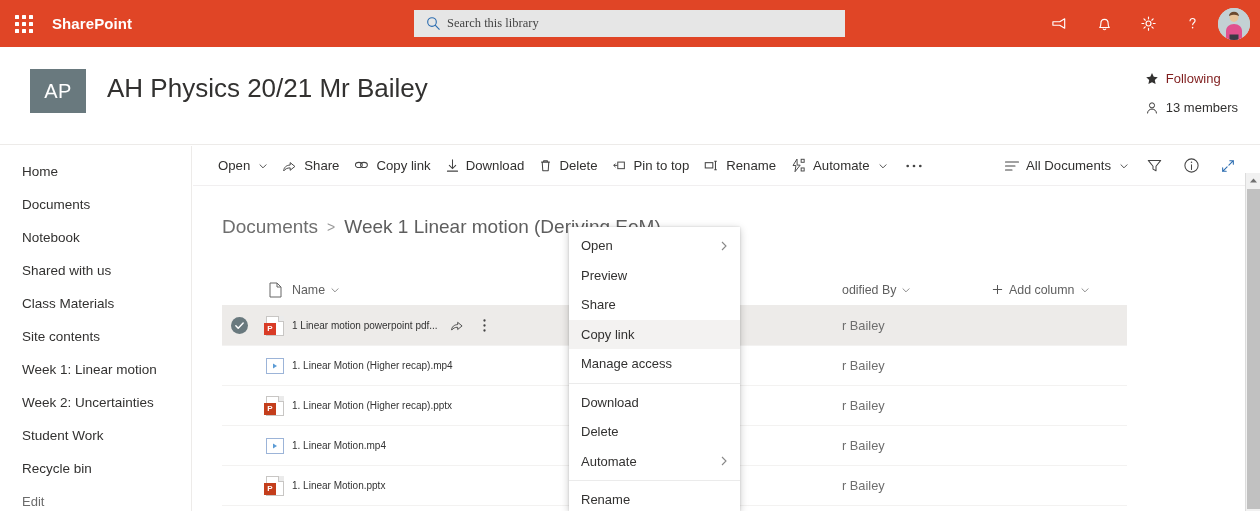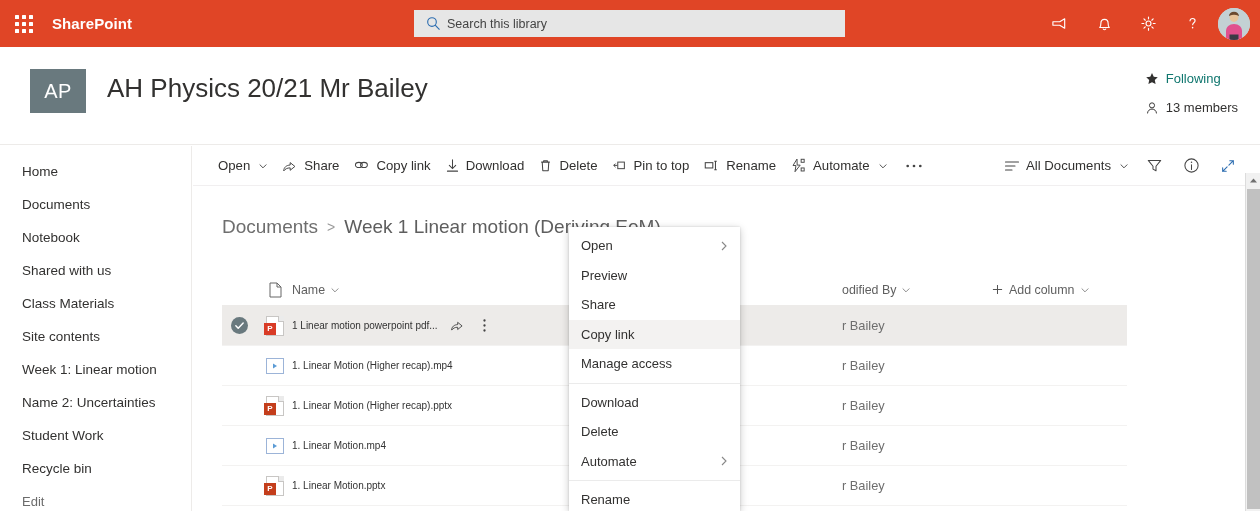--- a/index.html
+++ b/index.html
@@ -38,21 +38,21 @@
   .search-wrap {
     position: absolute; left: 414px; top: 10px;
     width: 431px; height: 27px;
     background: #e6e6e6;
     display: flex; align-items: center;
     padding: 0 8px;
   }
   .search-ico { width: 22px; display:flex; align-items:center; justify-content:center; }
   .search-input {
     border: 0; outline: 0; background: transparent;
-    font-family: Liberation Sans, sans-serif;
+    font-family: Liberation Serif, serif;
     font-size: 12.5px; color: #333;
     flex: 1; height: 24px;
     padding-left: 3px;
   }
   .search-input::placeholder { color: #444; opacity: 1; }
   .suite-right {
     position: absolute; right: 0; top: 0; height: 47px;
     display: flex; align-items: center;
   }
   .suite-icon {
@@ -88,21 +88,21 @@
     color: #323130; white-space: nowrap;
     cursor: pointer;
   }
   .site-sub {
     position: absolute; left: 107px; top: 109px;
     font-size: 12.5px; color: #605e5c;
   }
   .hdr-right { position: absolute; right: 22px; top: 24px; text-align: left; }
   .hdr-row {
     display: flex; align-items: center; gap: 7px;
-    font-size: 13px; color: #0f766e;
+    font-size: 13px; color: #7f1d1d;
     margin-bottom: 14px; cursor: pointer;
     justify-content: flex-start;
   }
   .hdr-row.members { cursor: default; color:#323130; }
 
   
   .left-nav {
     position: absolute; top: 146px; left: 0;
     width: 192px; height: 365px;
     background: #ffffff;
@@ -348,21 +348,21 @@
 </div>
 
 <div class="left-nav">
   <div class="nav-item">Home</div>
   <div class="nav-item">Documents</div>
   <div class="nav-item">Notebook</div>
   <div class="nav-item">Shared with us</div>
   <div class="nav-item">Class Materials</div>
   <div class="nav-item">Site contents</div>
   <div class="nav-item">Week 1: Linear motion</div>
-  <div class="nav-item">Name 2: Uncertainties</div>
+  <div class="nav-item">Week 2: Uncertainties</div>
   <div class="nav-item">Student Work</div>
   <div class="nav-item">Recycle bin</div>
   <div class="nav-edit">Edit</div>
 </div>
 
 <div class="cmdbar">
 
   <div class="cmd">
     <span></span>
     <span>Open</span>

